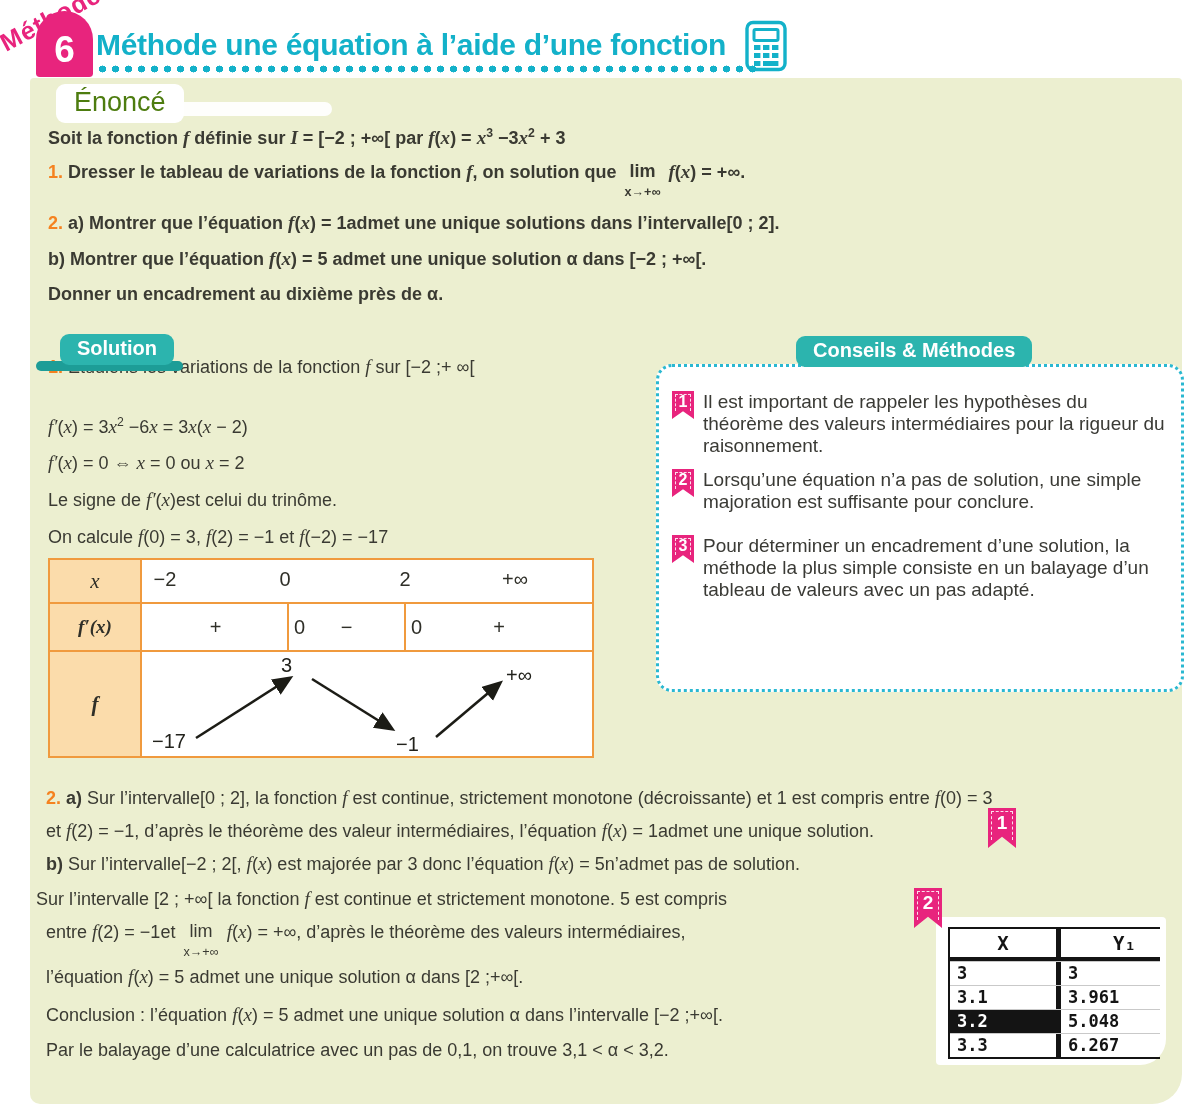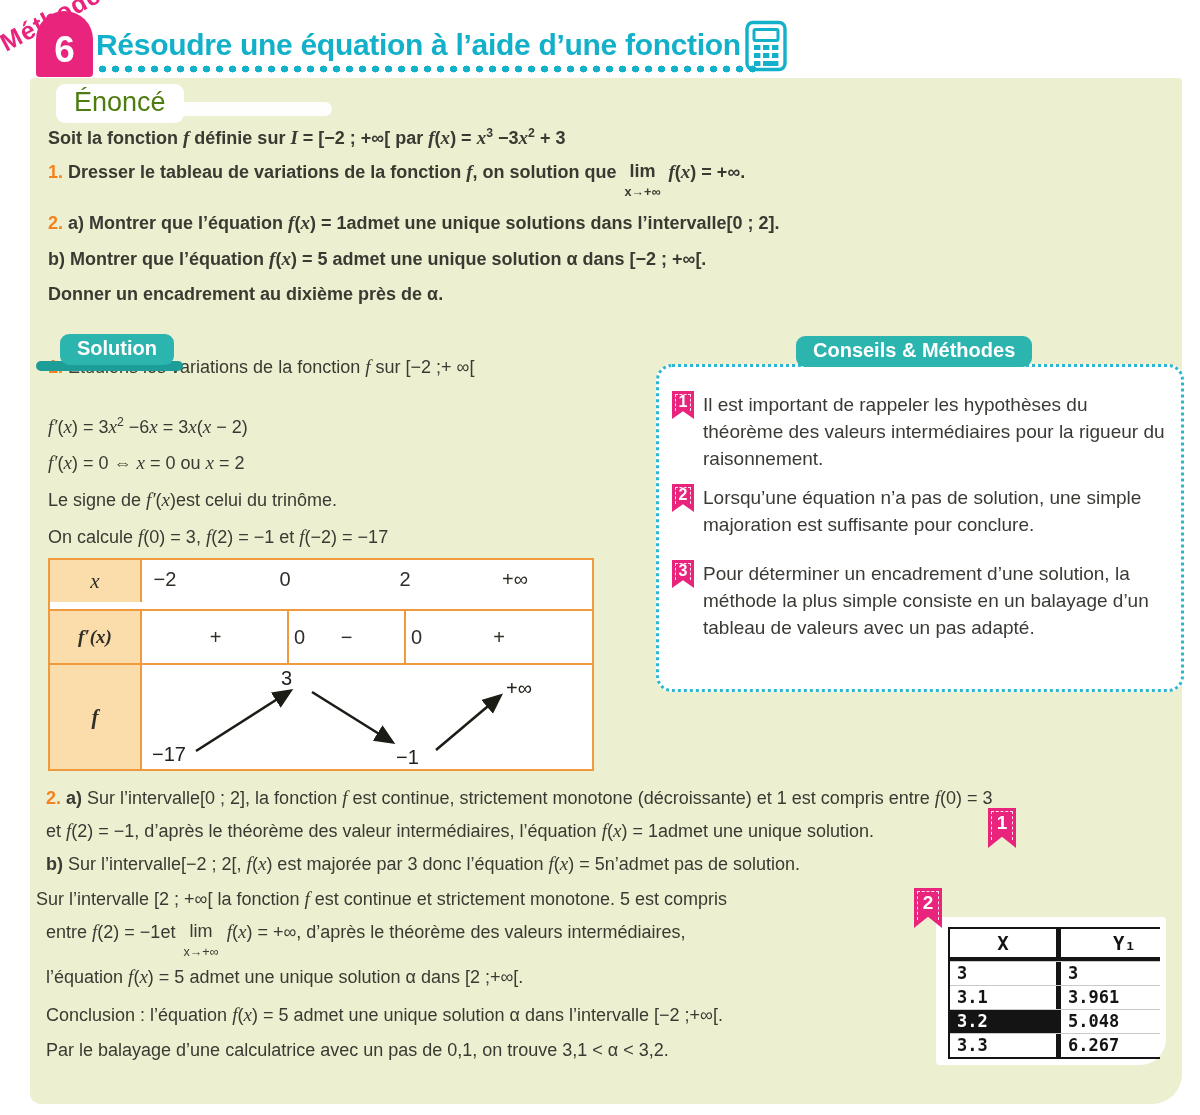--- a/index.html
+++ b/index.html
@@ -36,34 +36,34 @@
   .lim { display:inline-flex; flex-direction:column; align-items:center; height:1.05em; vertical-align:top; margin:0 3px; }
   .lim .under { font-size:0.70em; margin-top:3px; }
 
   
   .vt { left:48px; top:558px; width:546px; background:#fff; border:2px solid #f09a3e; }
   .vt-row { position:relative; }
   .vt-row + .vt-row { border-top:2px solid #f09a3e; }
   .vt-hcell { position:absolute; left:0; top:0; bottom:0; width:92px; background:#fbdcab; border-right:2px solid #f09a3e; display:flex; align-items:center; justify-content:center; color:#2f2f28; }
   .vt-content { position:relative; margin-left:94px; height:100%; }
   .vt-x { height:42px; }
-  .vt-sign { height:54px;margin-top:7px; }
+  .vt-sign { height:48px; }
   .vt-f { height:106px; }
   .vt-val { position:absolute; transform:translateX(-50%); top:50%; margin-top:-13px; font-size:20px; color:#2f2f28; }
   .vt-cell { position:absolute; top:0; bottom:0; }
   .vt-cell.bl { border-left:2px solid #f09a3e; }
   .sign-center { position:absolute; left:50%; top:50%; transform:translate(-50%,-50%); font-size:20px; color:#2f2f28; }
   .sign-zero { position:absolute; left:5px; top:50%; transform:translateY(-50%); font-size:20px; color:#2f2f28; }
   .vt svg text { font-family:"Liberation Sans", sans-serif; font-size:20px; fill:#22221c; }
 
   
   .conseils-box { left:656px; top:364px; width:528px; height:328px; background:#fff; border:3.5px dotted #2ab8d1; border-radius:16px; padding:24px 14px 0 13px; }
   .conseils-tab { left:796px; top:336px; }
   .c-item { display:flex; gap:9px; margin-bottom:12px; }
-  .c-item p { font-size:19px; line-height:27px; color:#3a3a35; }
+  .c-item p { font-size:19px; line-height:22px; color:#3a3a35; }
 
   
   .bm { background:#e8247d; clip-path:polygon(0 0,100% 0,100% 100%,50% 72%,0 100%); color:#fff; font-weight:bold; text-align:center; position:relative; flex:none; }
   .bm::before { content:""; position:absolute; left:3px; right:3px; top:3px; bottom:8px; border:1.6px dashed rgba(255,255,255,.85); border-bottom:none; }
   .bm-sm { width:22px; height:28px; font-size:16px; line-height:22px; }
   .bm-lg { width:28px; height:40px; font-size:19px; line-height:30px; z-index:3; }
 
   
   .calcshot { left:936px; top:917px; width:230px; height:148px; background:#fff; border-radius:4px 4px 26px 4px; }
   .calc-table { position:absolute; left:12px; top:10px; width:212px; border:2px solid #141414; border-right:none; font-family:"DejaVu Sans Mono", monospace; font-weight:bold; color:#141414; }
@@ -75,21 +75,21 @@
   .ct-row:first-of-type { border-top:none; }
   .ct-row .cx { width:106px; padding:1px 0 0 7px; }
   .ct-row .cy { flex:1; padding:1px 0 0 7px; }
   .ct-row .cx.inv { background:#141414; color:#fff; }
 </style>
 </head>
 <body>
 
 <div class="abs method-label">Méthode</div>
 <div class="abs method-badge">6</div>
-<h1 class="abs page-title">Résoudre une équation à l’aide d’une fonction</h1>
+<h1 class="abs page-title">Méthode une équation à l’aide d’une fonction</h1>
 <div class="abs title-dots"></div>
 <div class="abs calc-icon">
   <svg width="44" height="52" viewBox="0 0 44 52">
     <rect x="3" y="2.5" width="38" height="47" rx="6" fill="none" stroke="#13b1c9" stroke-width="3.4"></rect>
     <rect x="10" y="9.5" width="24" height="11" rx="1.5" fill="none" stroke="#13b1c9" stroke-width="3"></rect>
     <rect x="10" y="25" width="6.4" height="5" fill="#13b1c9"></rect>
       <rect x="19" y="25" width="6.4" height="5" fill="#13b1c9"></rect>
       <rect x="28" y="25" width="6.4" height="5" fill="#13b1c9"></rect>
     <rect x="10" y="33" width="6.4" height="5" fill="#13b1c9"></rect>
       <rect x="19" y="33" width="6.4" height="5" fill="#13b1c9"></rect>

